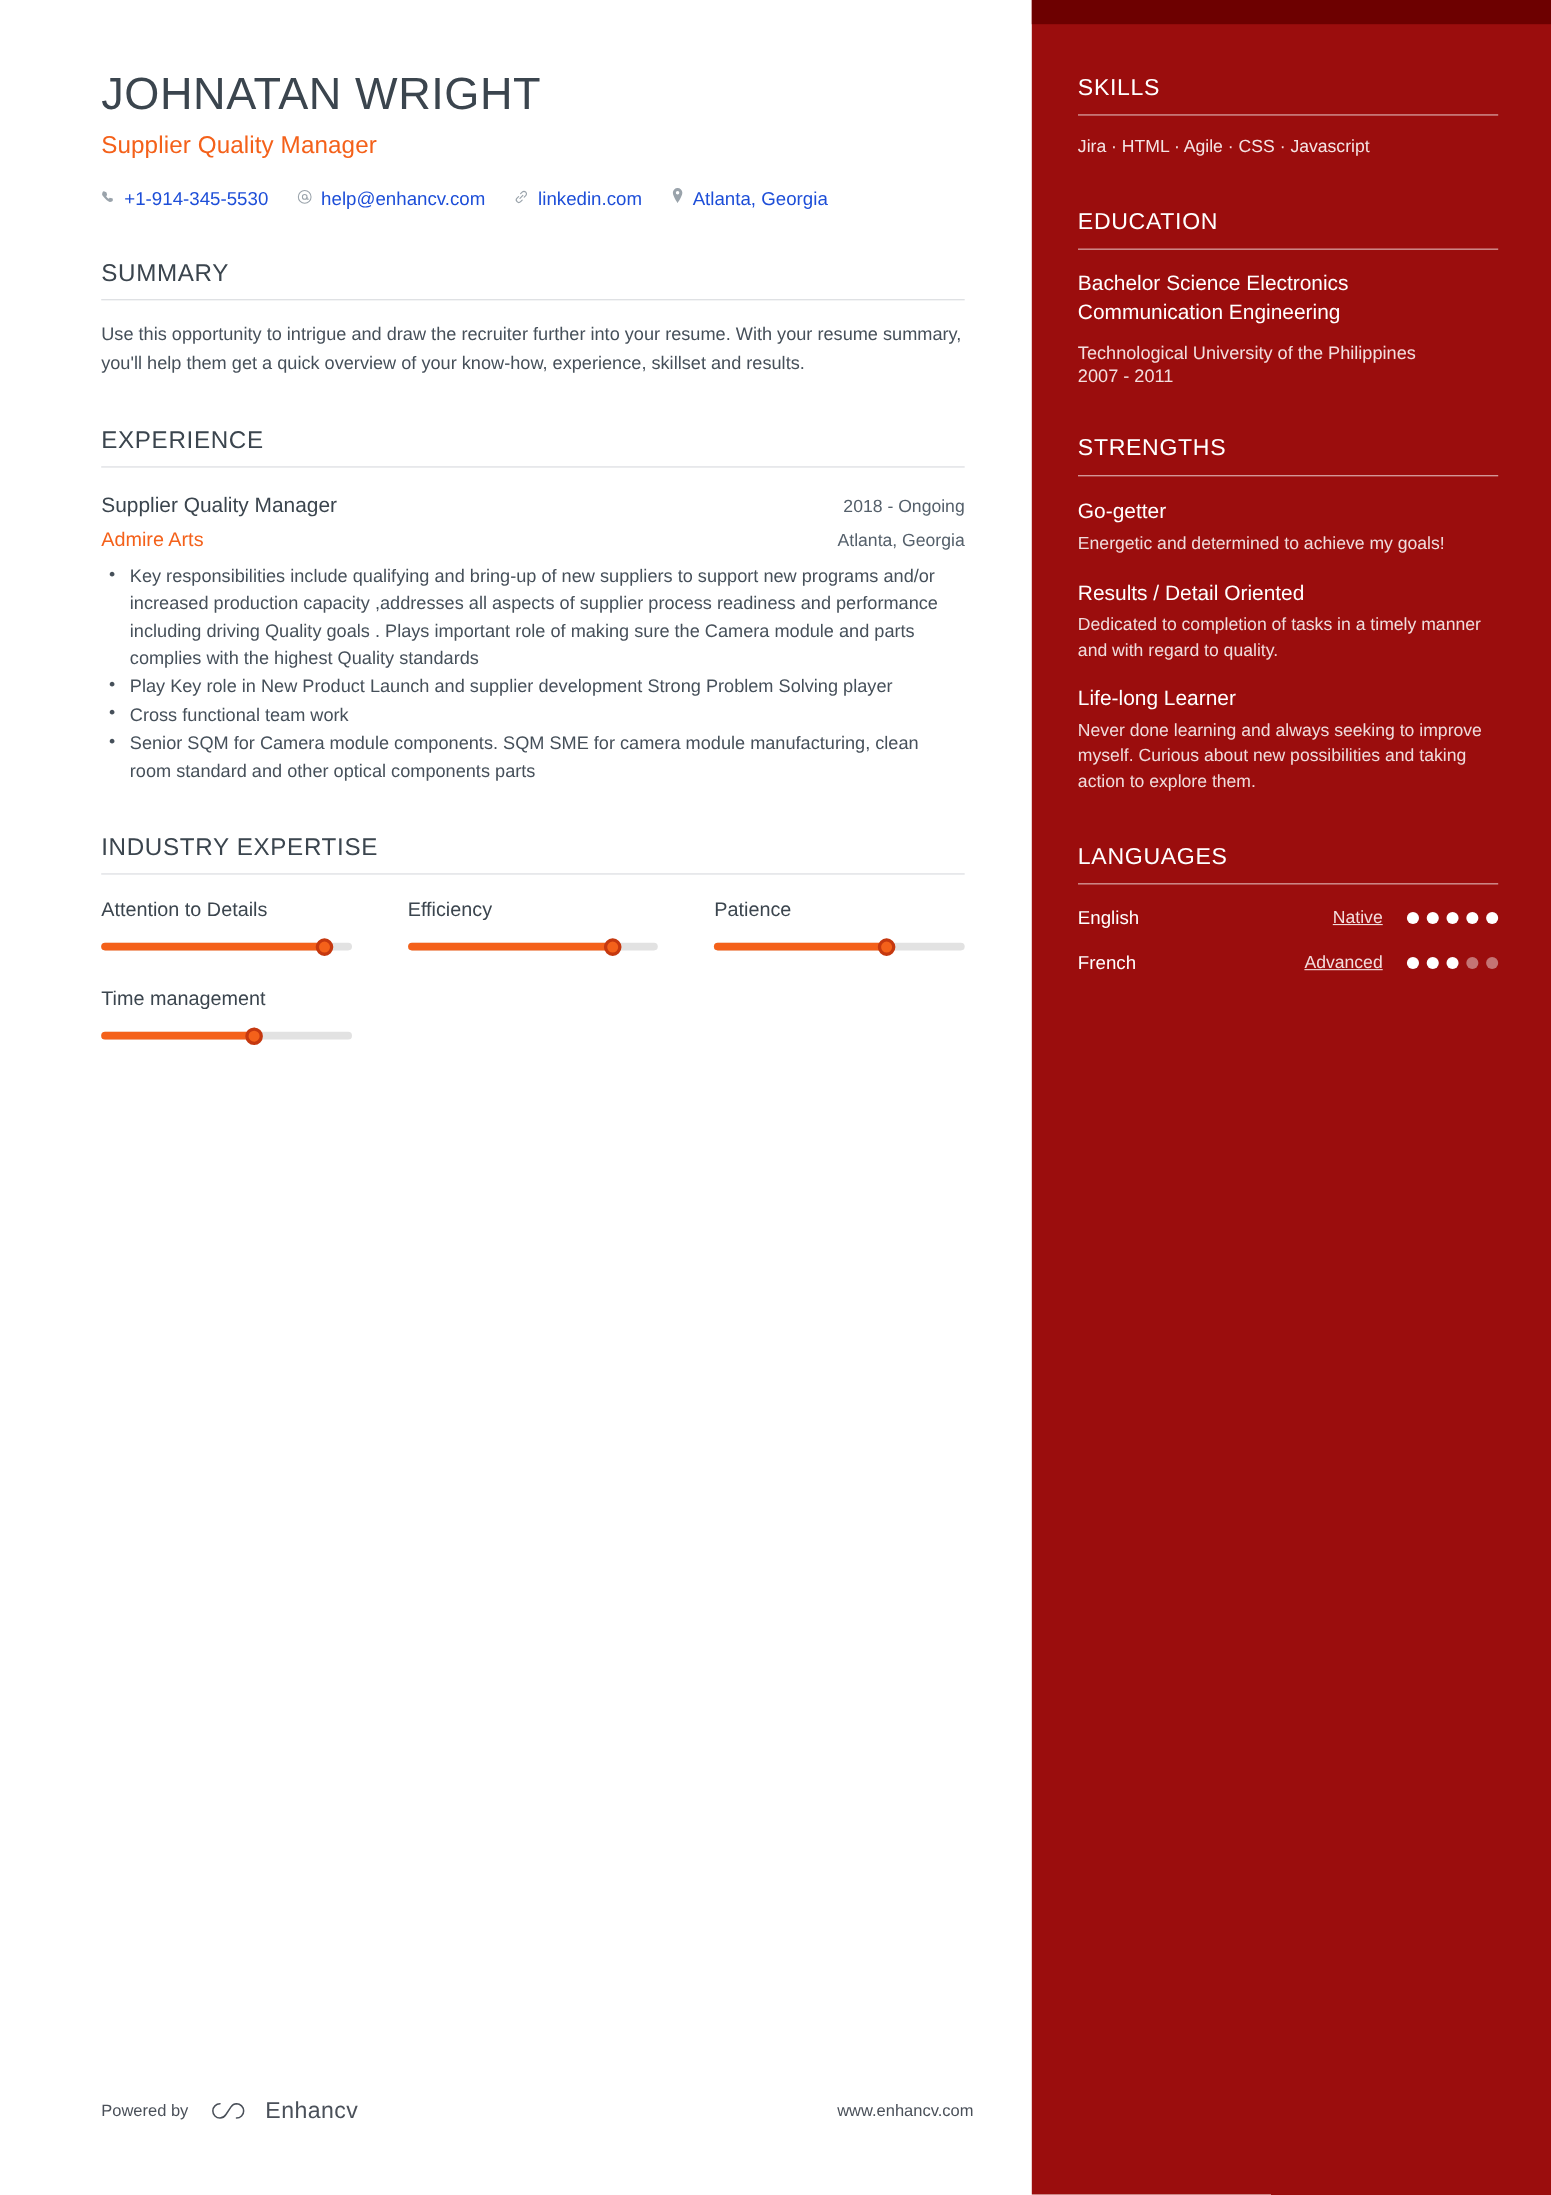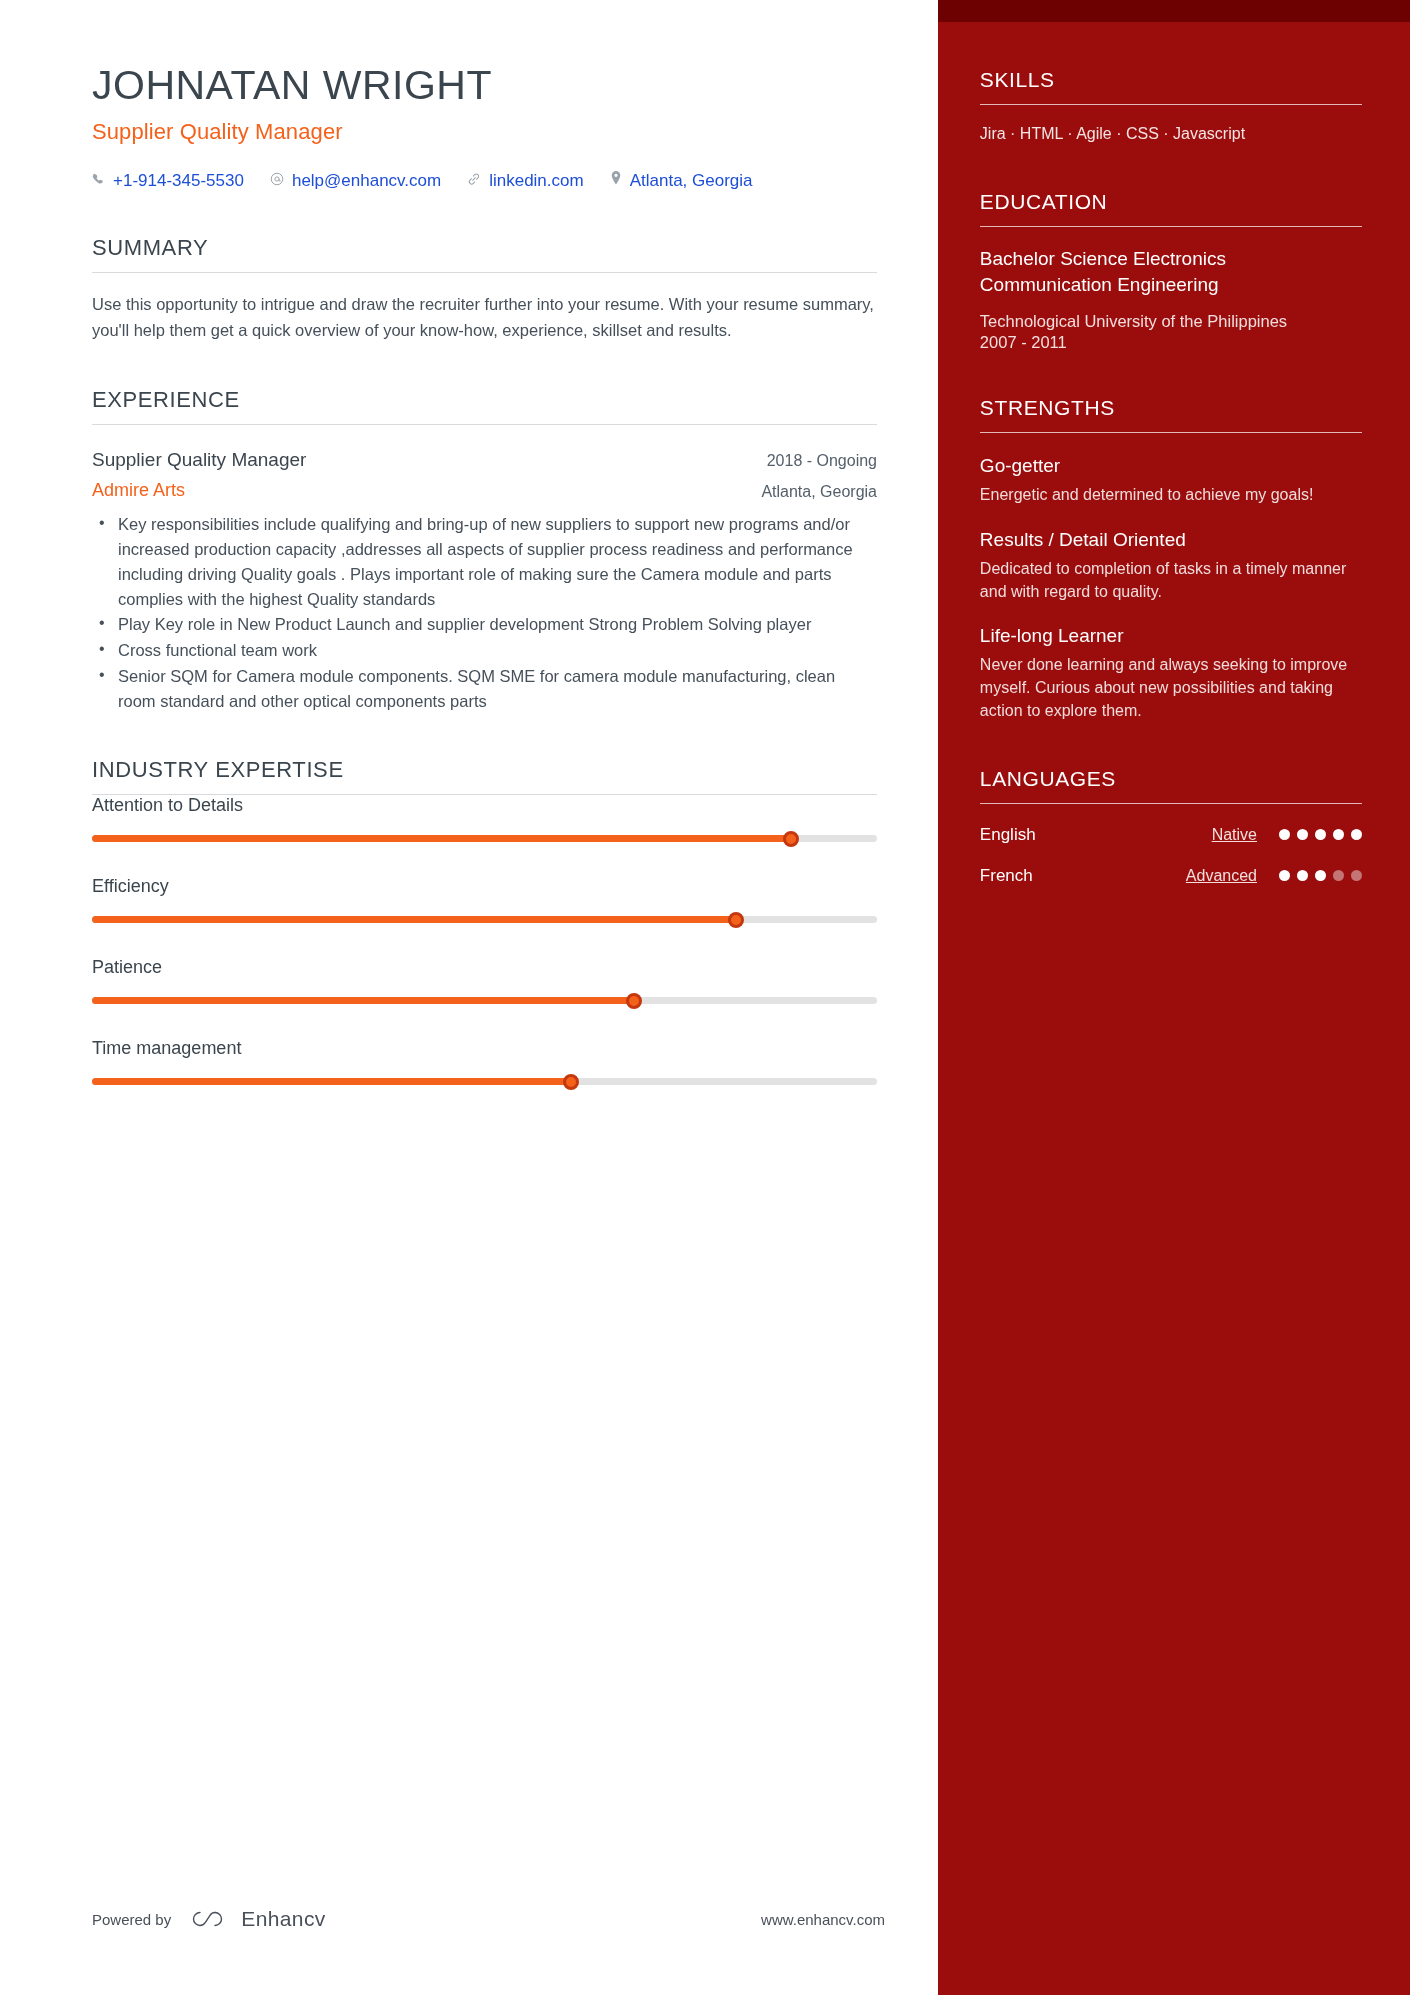--- a/index.html
+++ b/index.html
@@ -100,22 +100,23 @@
     content: "•";
     position: absolute;
     left: 7px;
     top: -1px;
     color: #46505a;
     font-size: 16px;
   }
 
   
   .skill-grid {
+    margin-top: 22px;
     display: grid;
-    grid-template-columns: 1fr;
+    grid-template-columns: 1fr 1fr 1fr;
     column-gap: 51px;
     row-gap: 34px;
   }
   .skill-name { font-size: 18px; color: #3b454e; margin-bottom: 19px; }
   .track {
     position: relative;
     height: 7px;
     border-radius: 4px;
     background: #e2e2e2;
     width: 100%;

